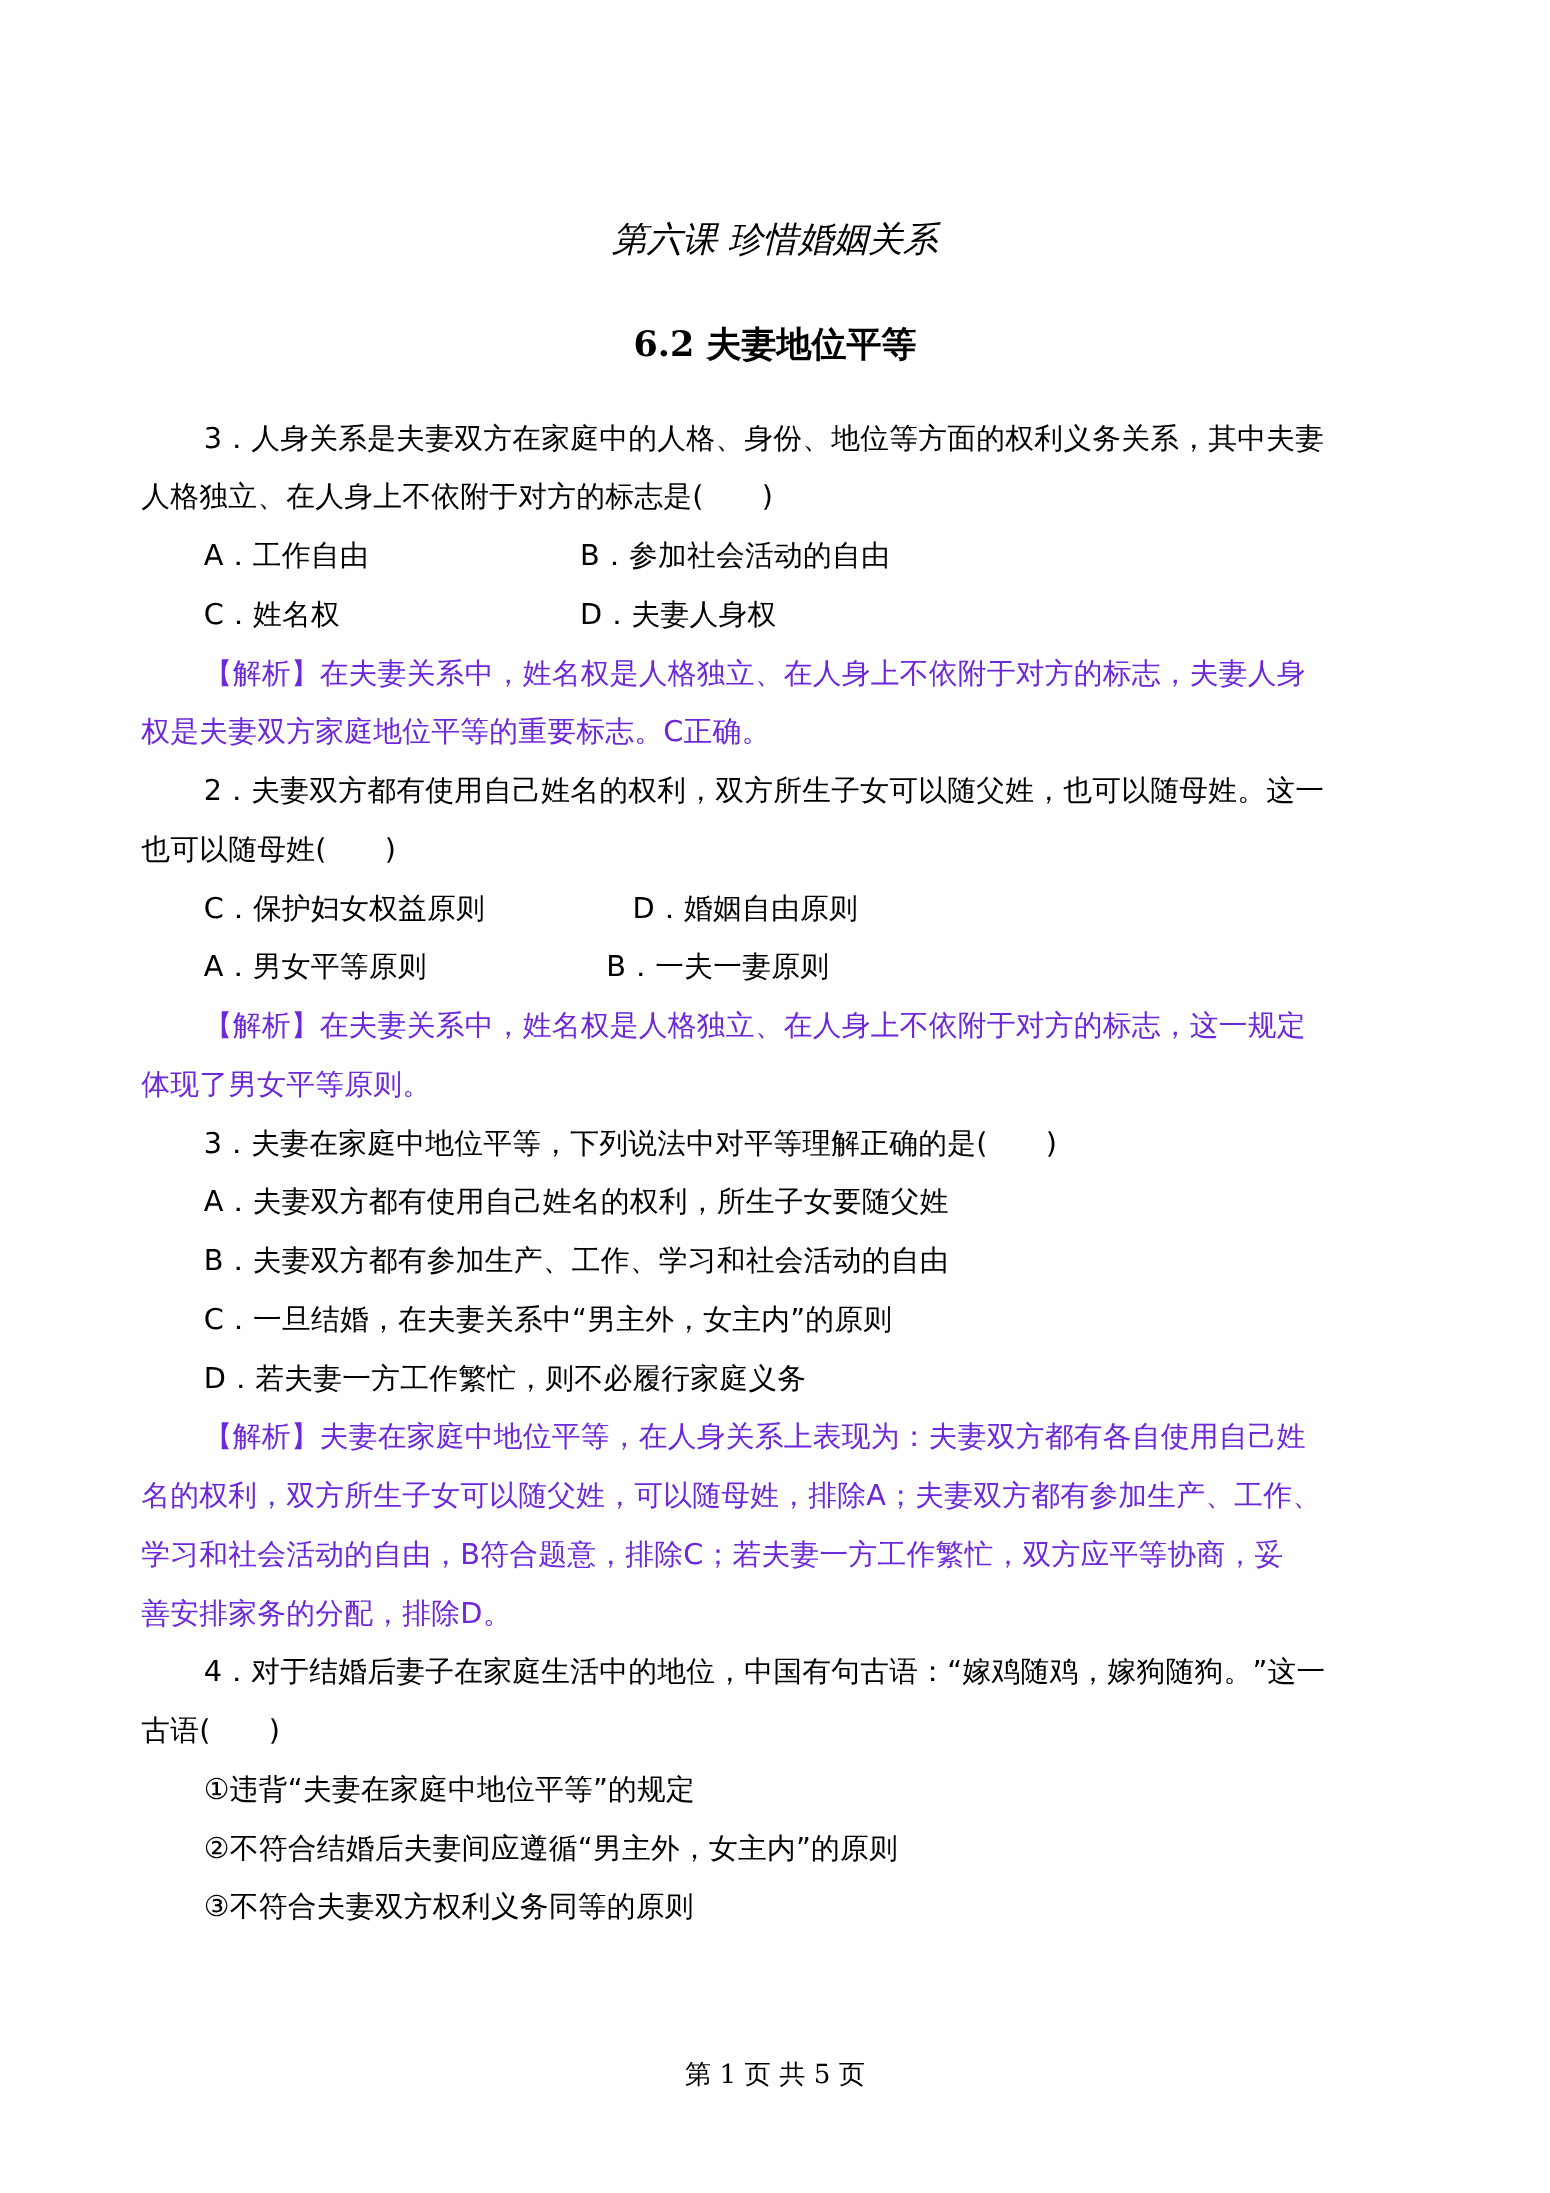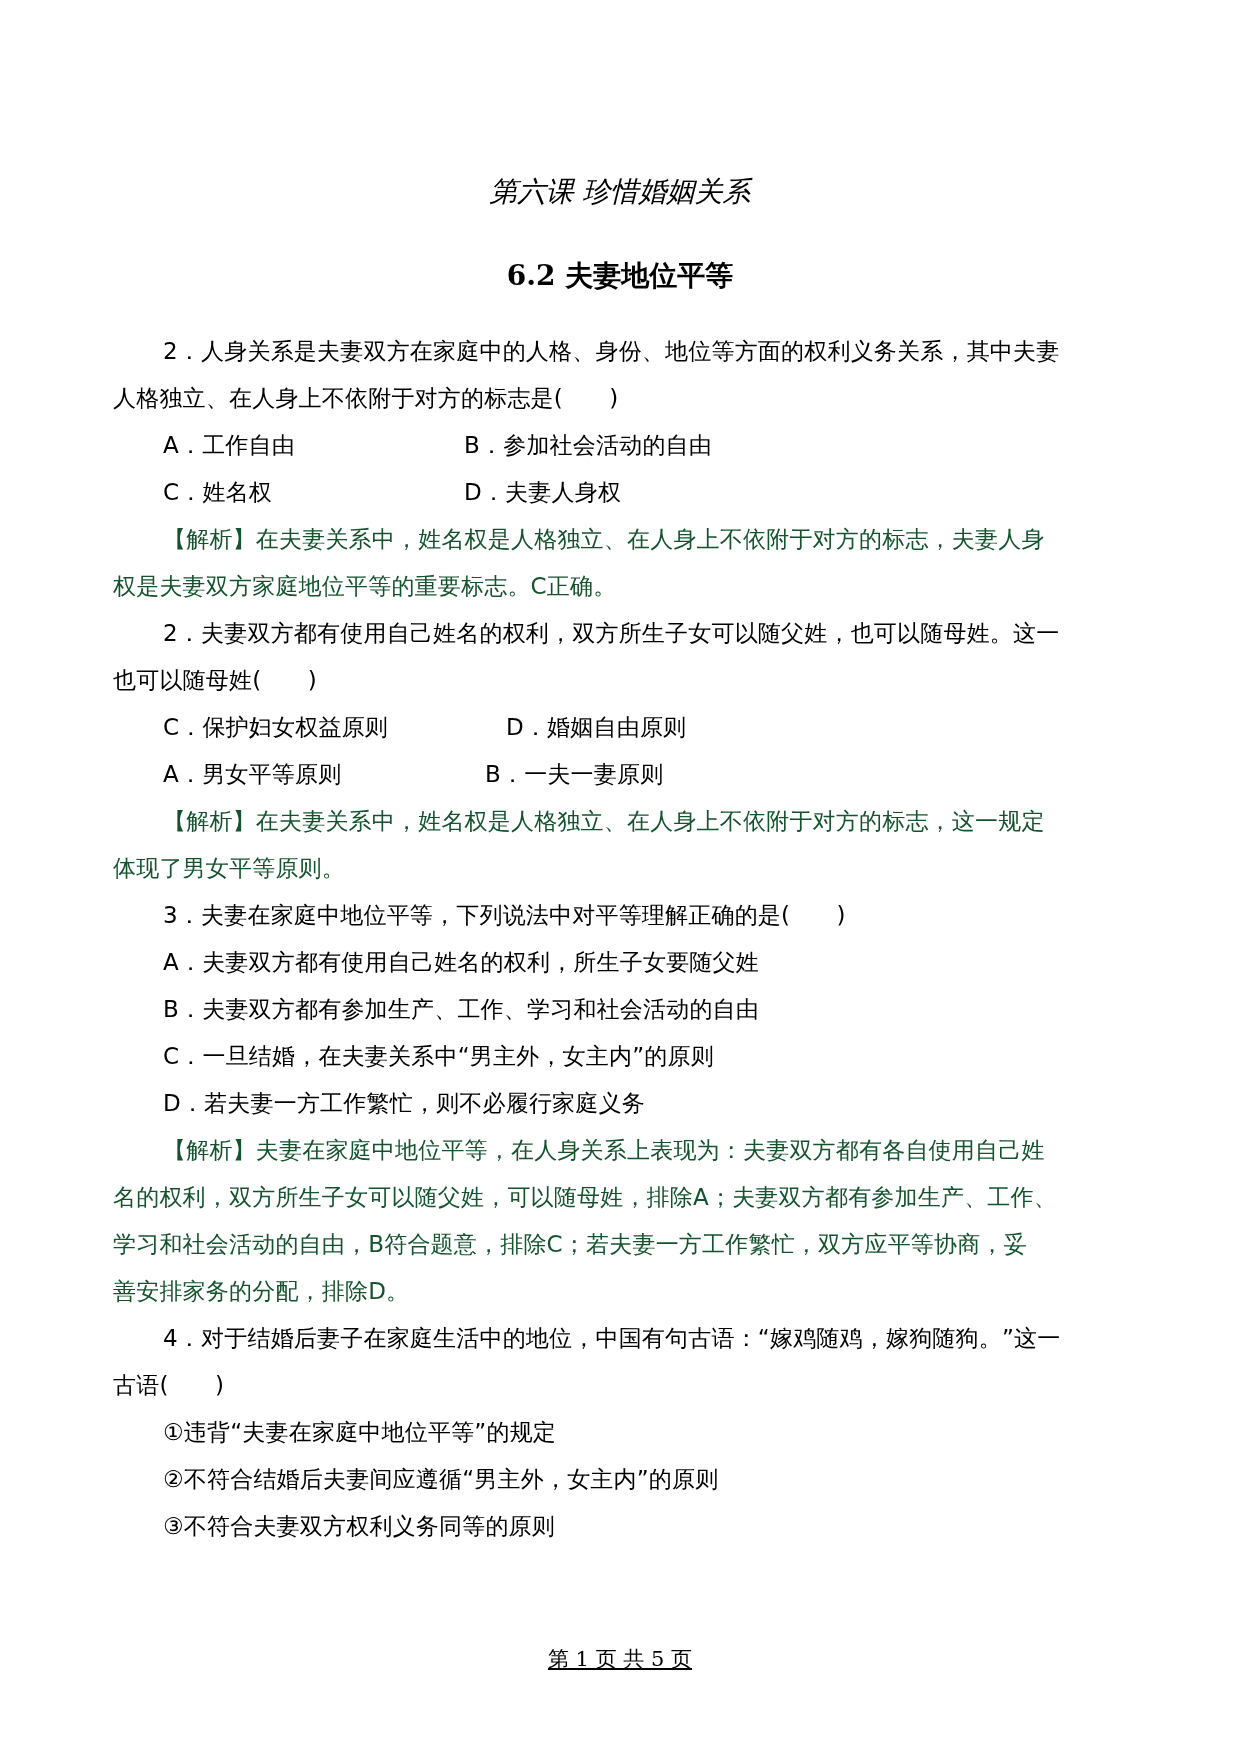--- a/index.html
+++ b/index.html
@@ -50,47 +50,46 @@
       top: 328px;
       font-size: 23px;
     }
     .line {
       height: 47px;
       line-height: 47px;
       white-space: nowrap;
       letter-spacing: 0.2px;
     }
     .indent { padding-left: 50px; }
-    .red { color: #14532d; }
+    .red { color: #6d28d9; }
     .opt-row { display: flex; }
     .opt { display: inline-block; }
     .footer {
       position: absolute;
       left: 0; width: 1240px;
       top: 1644px;
       text-align: center;
       font-size: 21px;
       line-height: 30px;
       font-family: "DejaVu Serif", "Liberation Serif", serif;
-      text-decoration: underline;
     }
   </style>
 </head>
 <body>
 
 <div class="page">
 
   <h1 class="title">第六课 珍惜婚姻关系</h1>
   <h2 class="subtitle">6.2 夫妻地位平等</h2>
 
   <div class="body-text">
 
 
     <div>
-      <div class="line indent">2．人身关系是夫妻双方在家庭中的人格、身份、地位等方面的权利义务关系，其中夫妻</div>
+      <div class="line indent">3．人身关系是夫妻双方在家庭中的人格、身份、地位等方面的权利义务关系，其中夫妻</div>
       <div class="line">人格独立、在人身上不依附于对方的标志是(　　)</div>
       <div class="line indent opt-row">
         <span class="opt" style="width:301px">A．工作自由</span>
         <span class="opt">B．参加社会活动的自由</span>
       </div>
       <div class="line indent opt-row">
         <span class="opt" style="width:301px">C．姓名权</span>
         <span class="opt">D．夫妻人身权</span>
       </div>
       <div class="line indent red">【解析】在夫妻关系中，姓名权是人格独立、在人身上不依附于对方的标志，夫妻人身</div>

